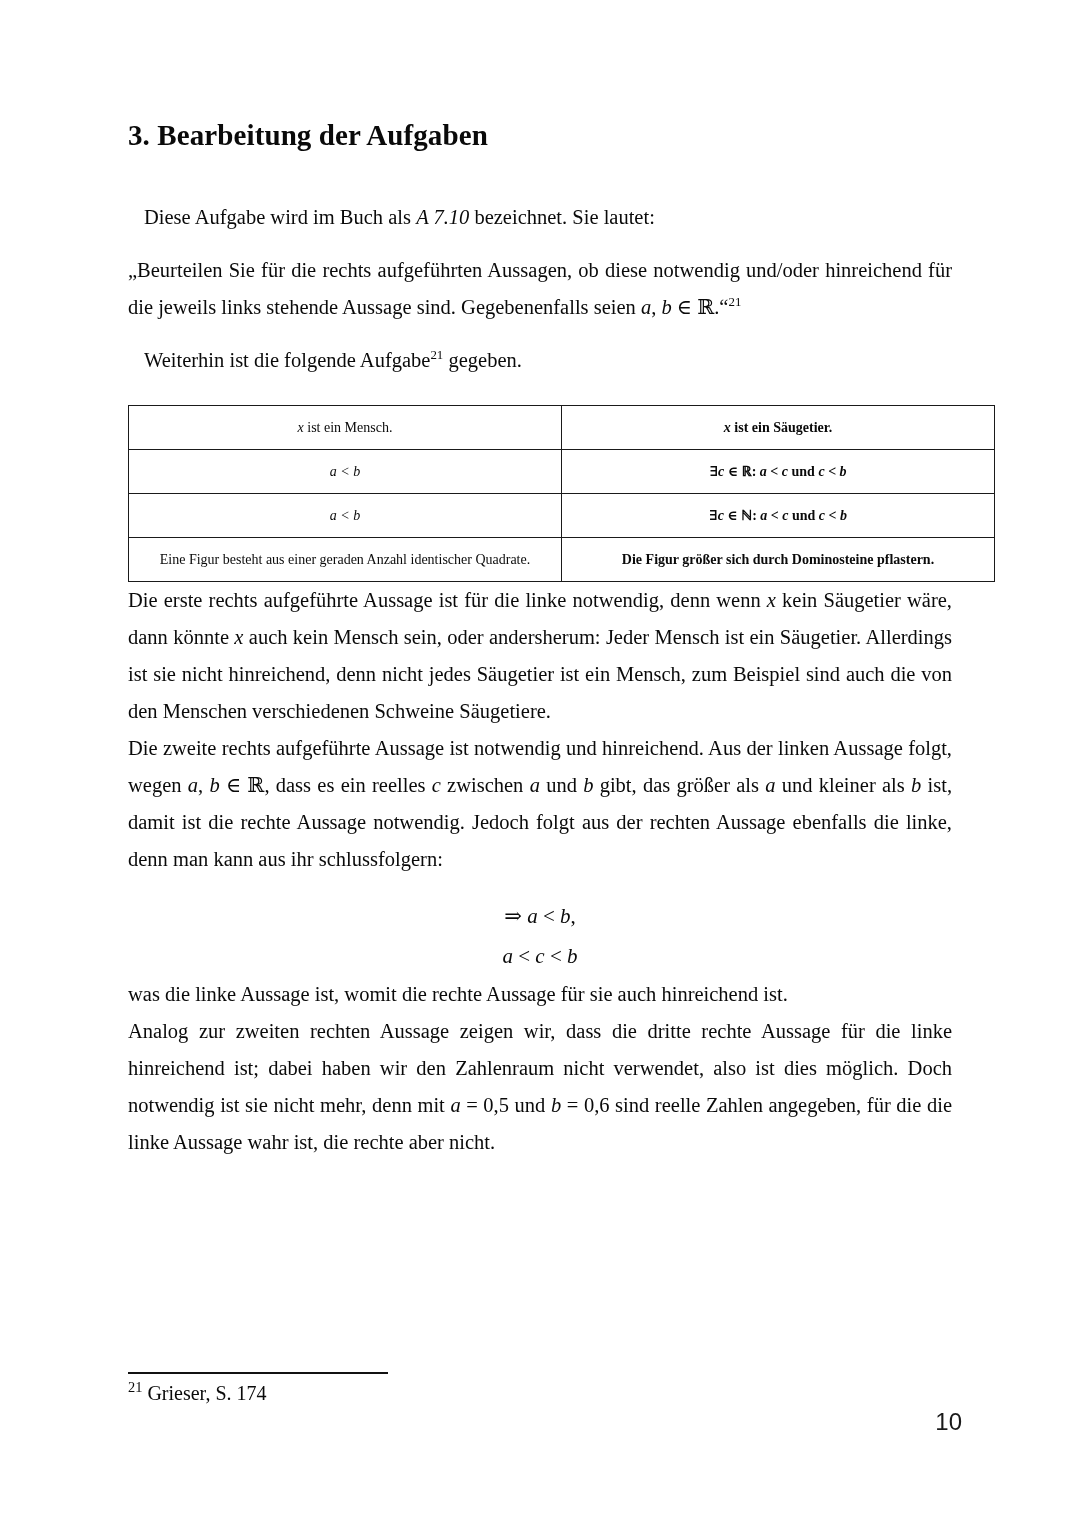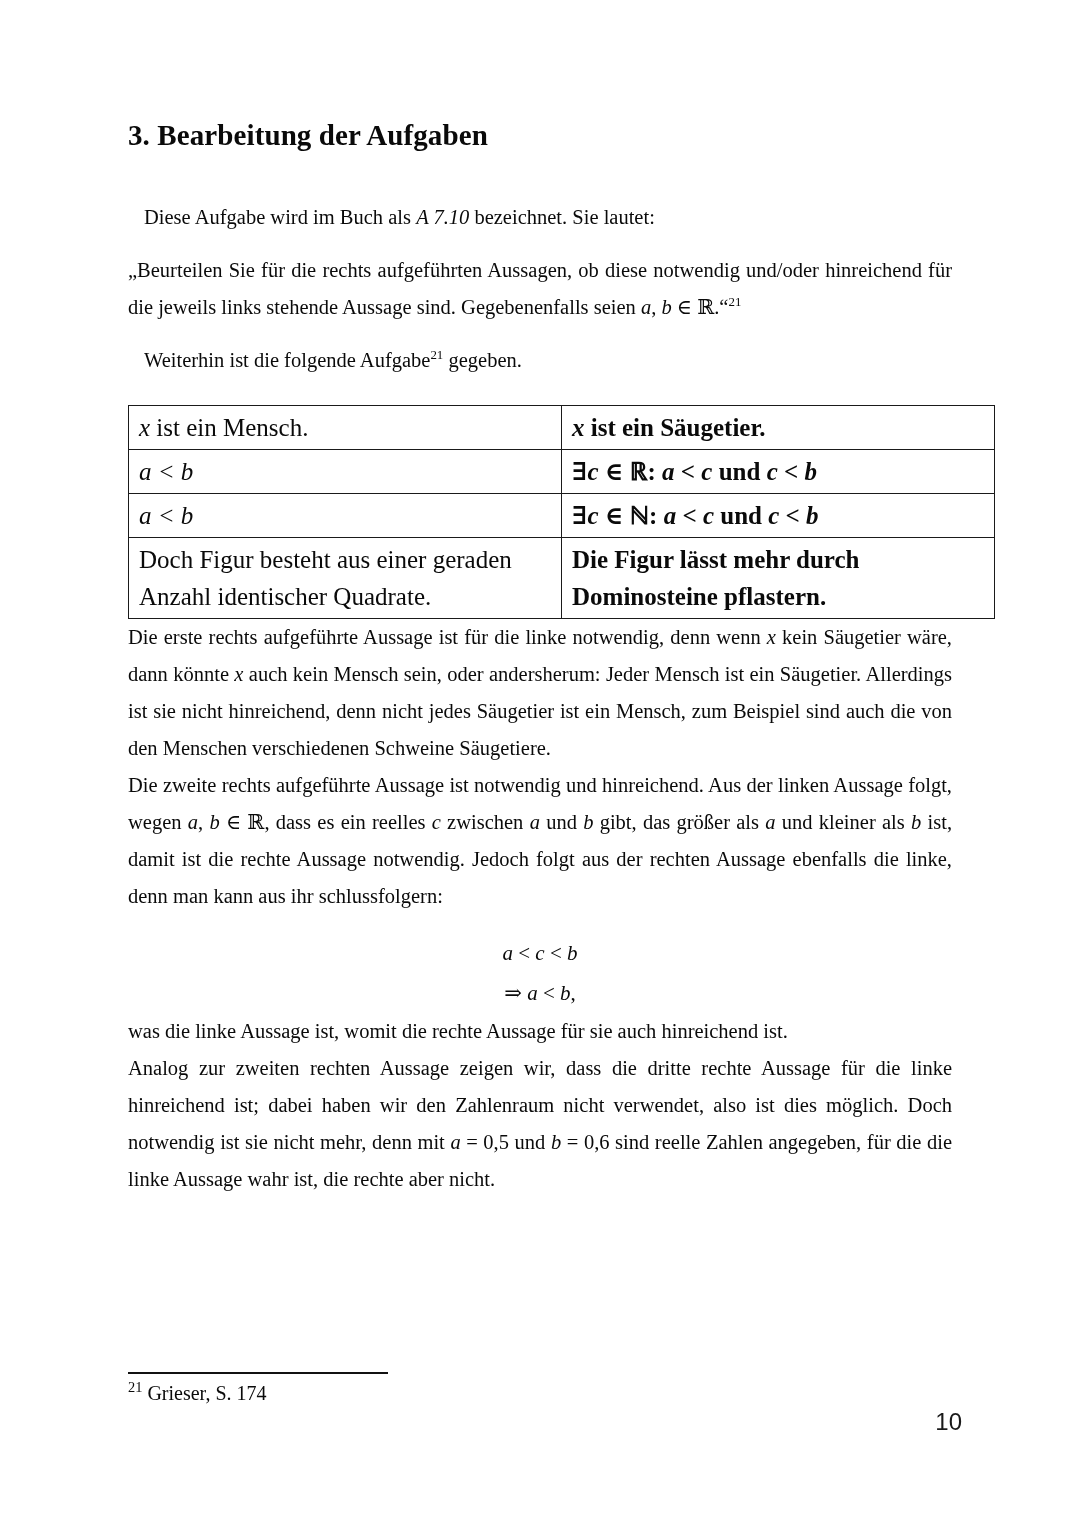--- a/index.html
+++ b/index.html
@@ -75,24 +75,25 @@
   }
 
   table.aufgaben-table {
     border-collapse: collapse;
     width: 824px;
     margin-top: 26px;
     table-layout: fixed;
   }
   table.aufgaben-table td {
     border: 1.4px solid #1a1a1a;
-    font-size: 25px;
+    font-size: 14px;
     line-height: 37px;
     padding: 3px 10px 3px 10px;
     vertical-align: top;
+    text-align: center;
   }
   table.aufgaben-table td.col-left { width: 412px; }
   table.aufgaben-table td.col-right { width: 412px; font-weight: bold; }
 
   .equations {
     margin-top: 18px;
     text-align: center;
   }
   .equations .eq {
     font-size: 21px;
@@ -162,33 +163,33 @@
         </tr>
         <tr>
           <td class="col-left"><i>a &lt; b</i></td>
           <td class="col-right"><span class="math-up">∃</span><i>c</i><span> ∈ </span><span class="math-up">ℝ</span><span>: </span><i>a</i><span> &lt; </span><i>c</i><span> und </span><i>c</i><span> &lt; </span><i>b</i></td>
         </tr>
         <tr>
           <td class="col-left"><i>a &lt; b</i></td>
           <td class="col-right"><span class="math-up">∃</span><i>c</i><span> ∈ </span><span class="math-up">ℕ</span><span>: </span><i>a</i><span> &lt; </span><i>c</i><span> und </span><i>c</i><span> &lt; </span><i>b</i></td>
         </tr>
         <tr>
-          <td class="col-left">Doch Figur besteht aus einer geraden Anzahl identischer Quadrate.</td>
-          <td class="col-right">Die Figur lässt mehr durch Dominosteine pflastern.</td>
+          <td class="col-left">Eine Figur besteht aus einer geraden Anzahl identischer Quadrate.</td>
+          <td class="col-right">Die Figur größer sich durch Dominosteine pflastern.</td>
         </tr>
       </tbody>
     </table>
 
     <p class="body-text after-table-gap"><span>Die erste rechts aufgeführte Aussage ist für die linke notwendig, denn wenn </span><i>x</i><span> kein Säugetier wäre, dann könnte </span><i>x</i><span> auch kein Mensch sein, oder andersherum: Jeder Mensch ist ein Säugetier. Allerdings ist sie nicht hinreichend, denn nicht jedes Säugetier ist ein Mensch, zum Beispiel sind auch die von den Menschen verschiedenen Schweine Säugetiere.</span></p>
 
     <p class="body-text para-gap-1"><span>Die zweite rechts aufgeführte Aussage ist notwendig und hinreichend. Aus der linken Aussage folgt, wegen </span><i>a</i><span>, </span><i>b</i><span> ∈ </span><span class="math-up">ℝ</span><span>, dass es ein reelles </span><i>c</i><span> zwischen </span><i>a</i><span> und </span><i>b</i><span> gibt, das größer als </span><i>a</i><span> und kleiner als </span><i>b</i><span> ist, damit ist die rechte Aussage notwendig. Jedoch folgt aus der rechten Aussage ebenfalls die linke, denn man kann aus ihr schlussfolgern:</span></p>
 
     <div class="equations">
+      <div class="eq"><span class="op">⇒ </span><span>a</span><span class="op"> &lt; </span><span>b</span><span class="op">,</span></div>
       <div class="eq"><span>a</span><span class="op"> &lt; </span><span>c</span><span class="op"> &lt; </span><span>b</span></div>
-      <div class="eq"><span class="op">⇒ </span><span>a</span><span class="op"> &lt; </span><span>b</span><span class="op">,</span></div>
     </div>
 
     <p class="body-text after-eq-gap">was die linke Aussage ist, womit die rechte Aussage für sie auch hinreichend ist.</p>
 
     <p class="body-text para-gap-2"><span>Analog zur zweiten rechten Aussage zeigen wir, dass die dritte rechte Aussage für die linke hinreichend ist; dabei haben wir den Zahlenraum nicht verwendet, also ist dies möglich. Doch notwendig ist sie nicht mehr, denn mit </span><i>a</i><span> = 0,5</span><span> und </span><i>b</i><span> = 0,6</span><span> sind reelle Zahlen angegeben, für die die linke Aussage wahr ist, die rechte aber nicht.</span></p>
 
   </div>
 
   <div class="footnote-area">
     <div class="footnote-rule"></div>

